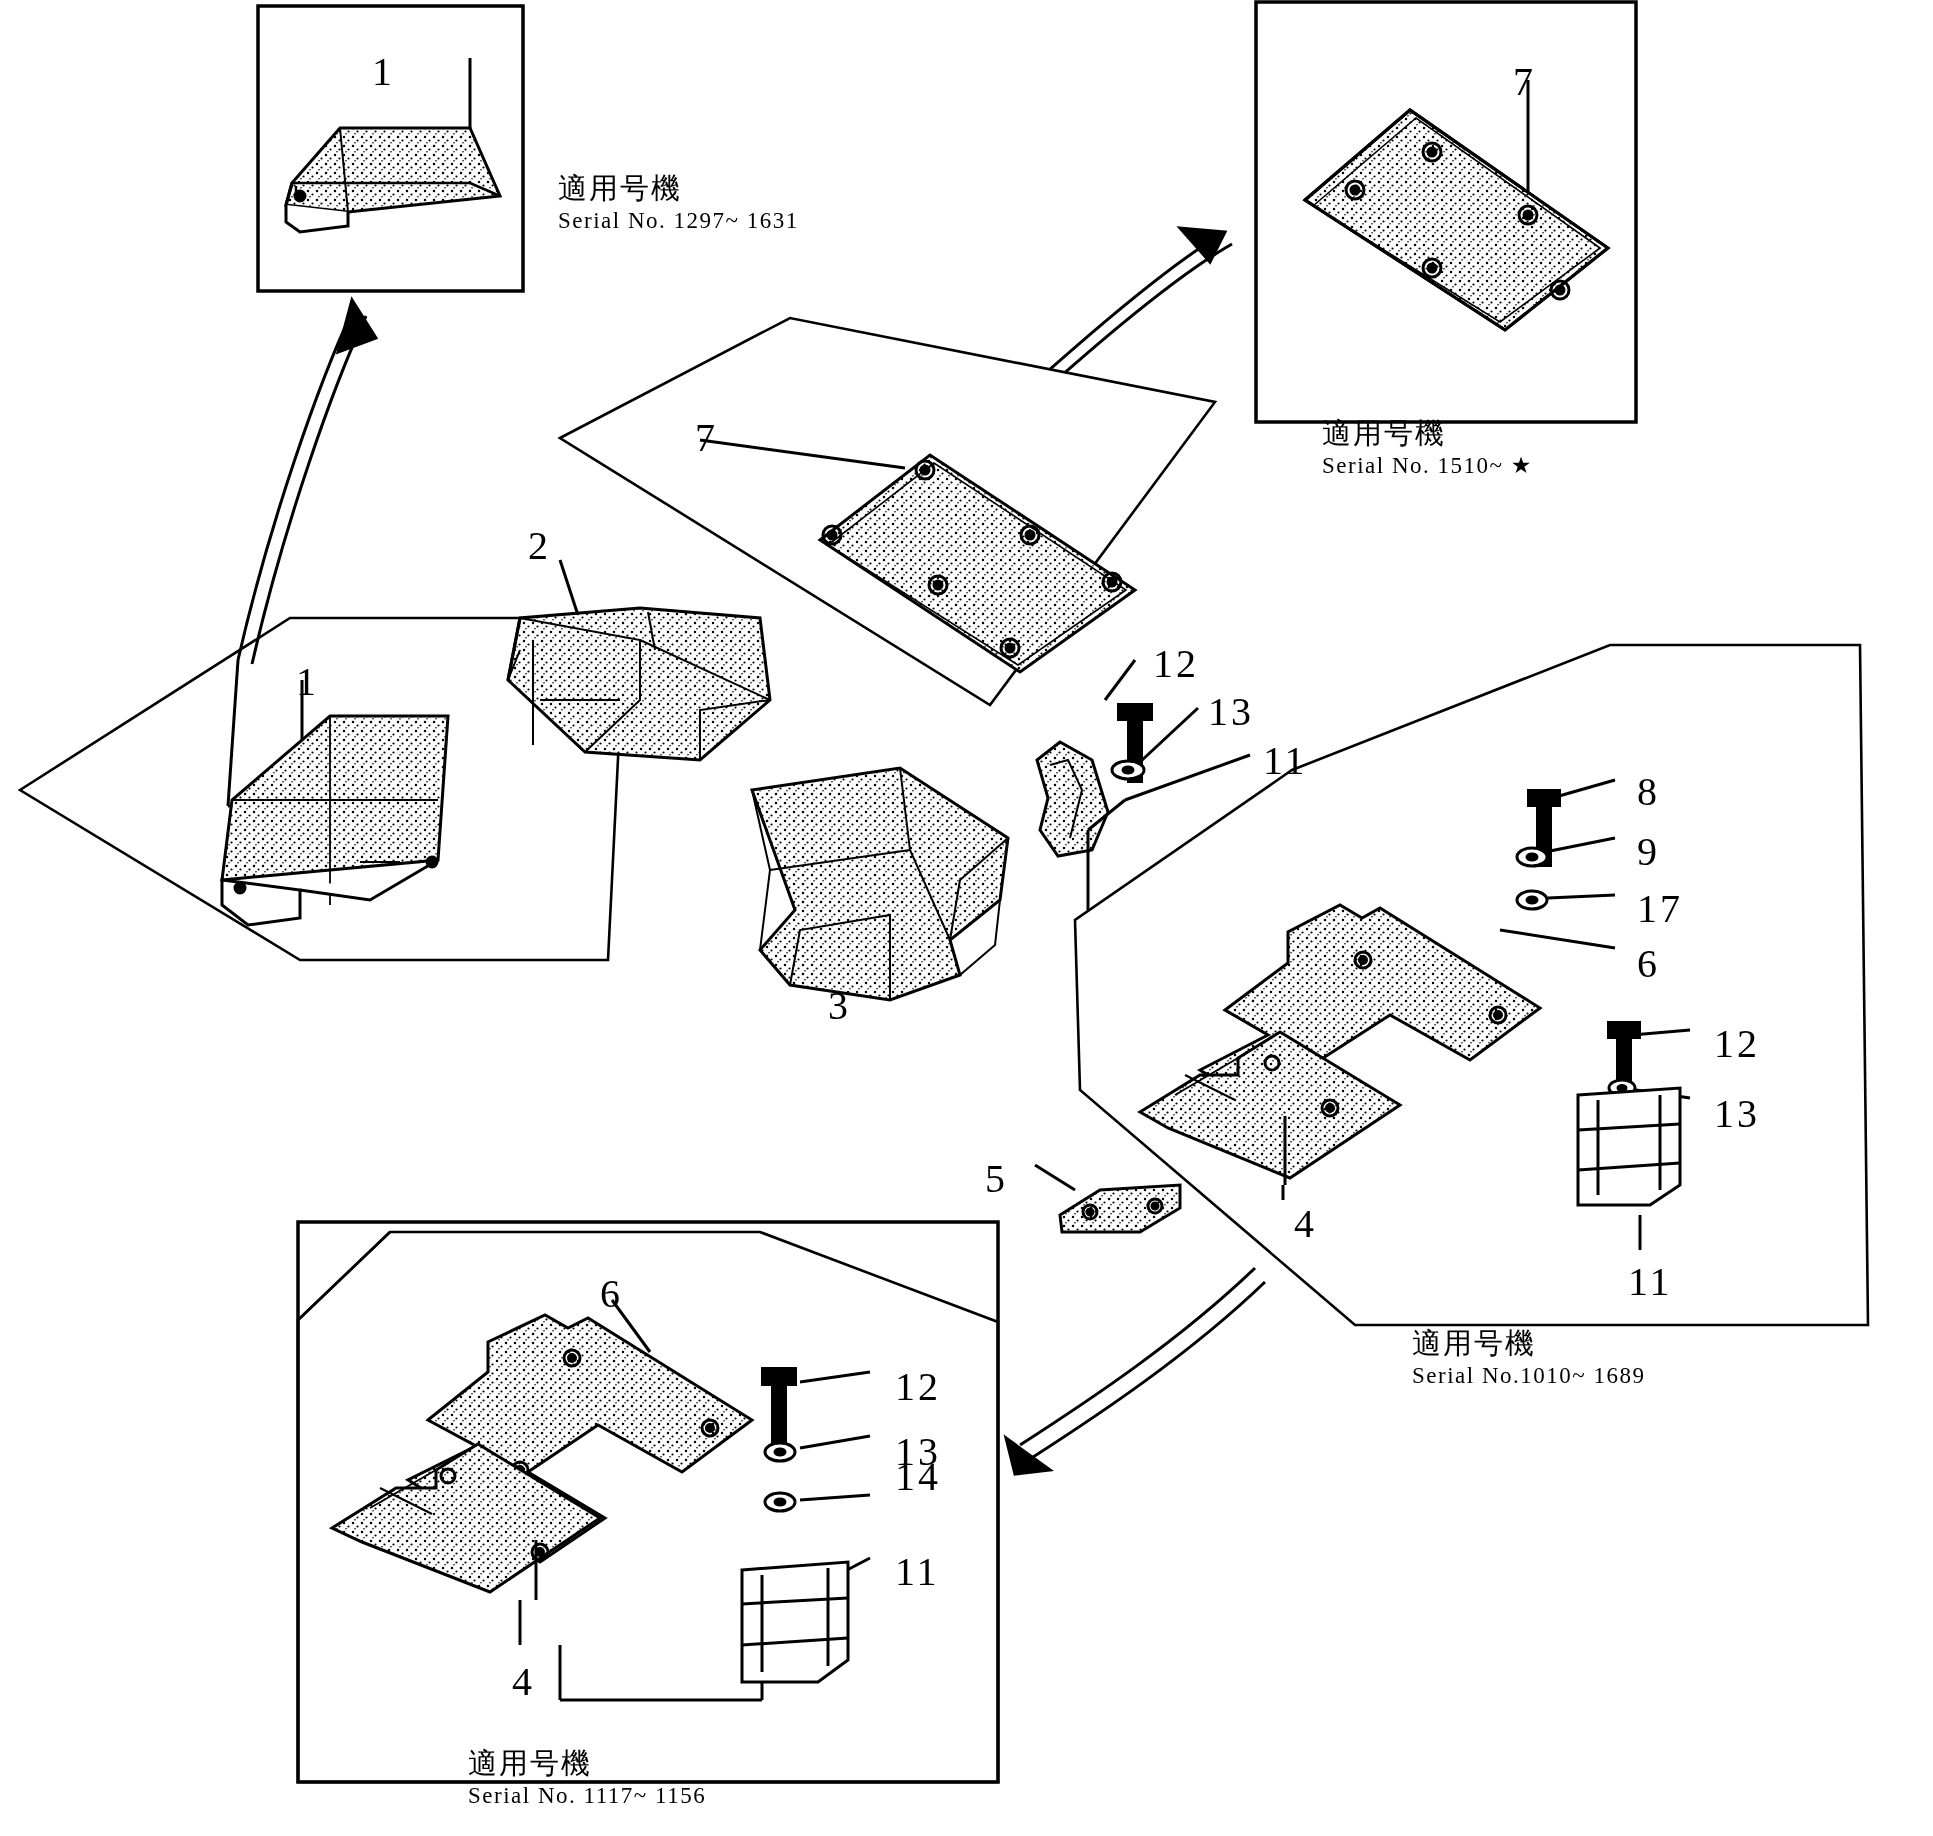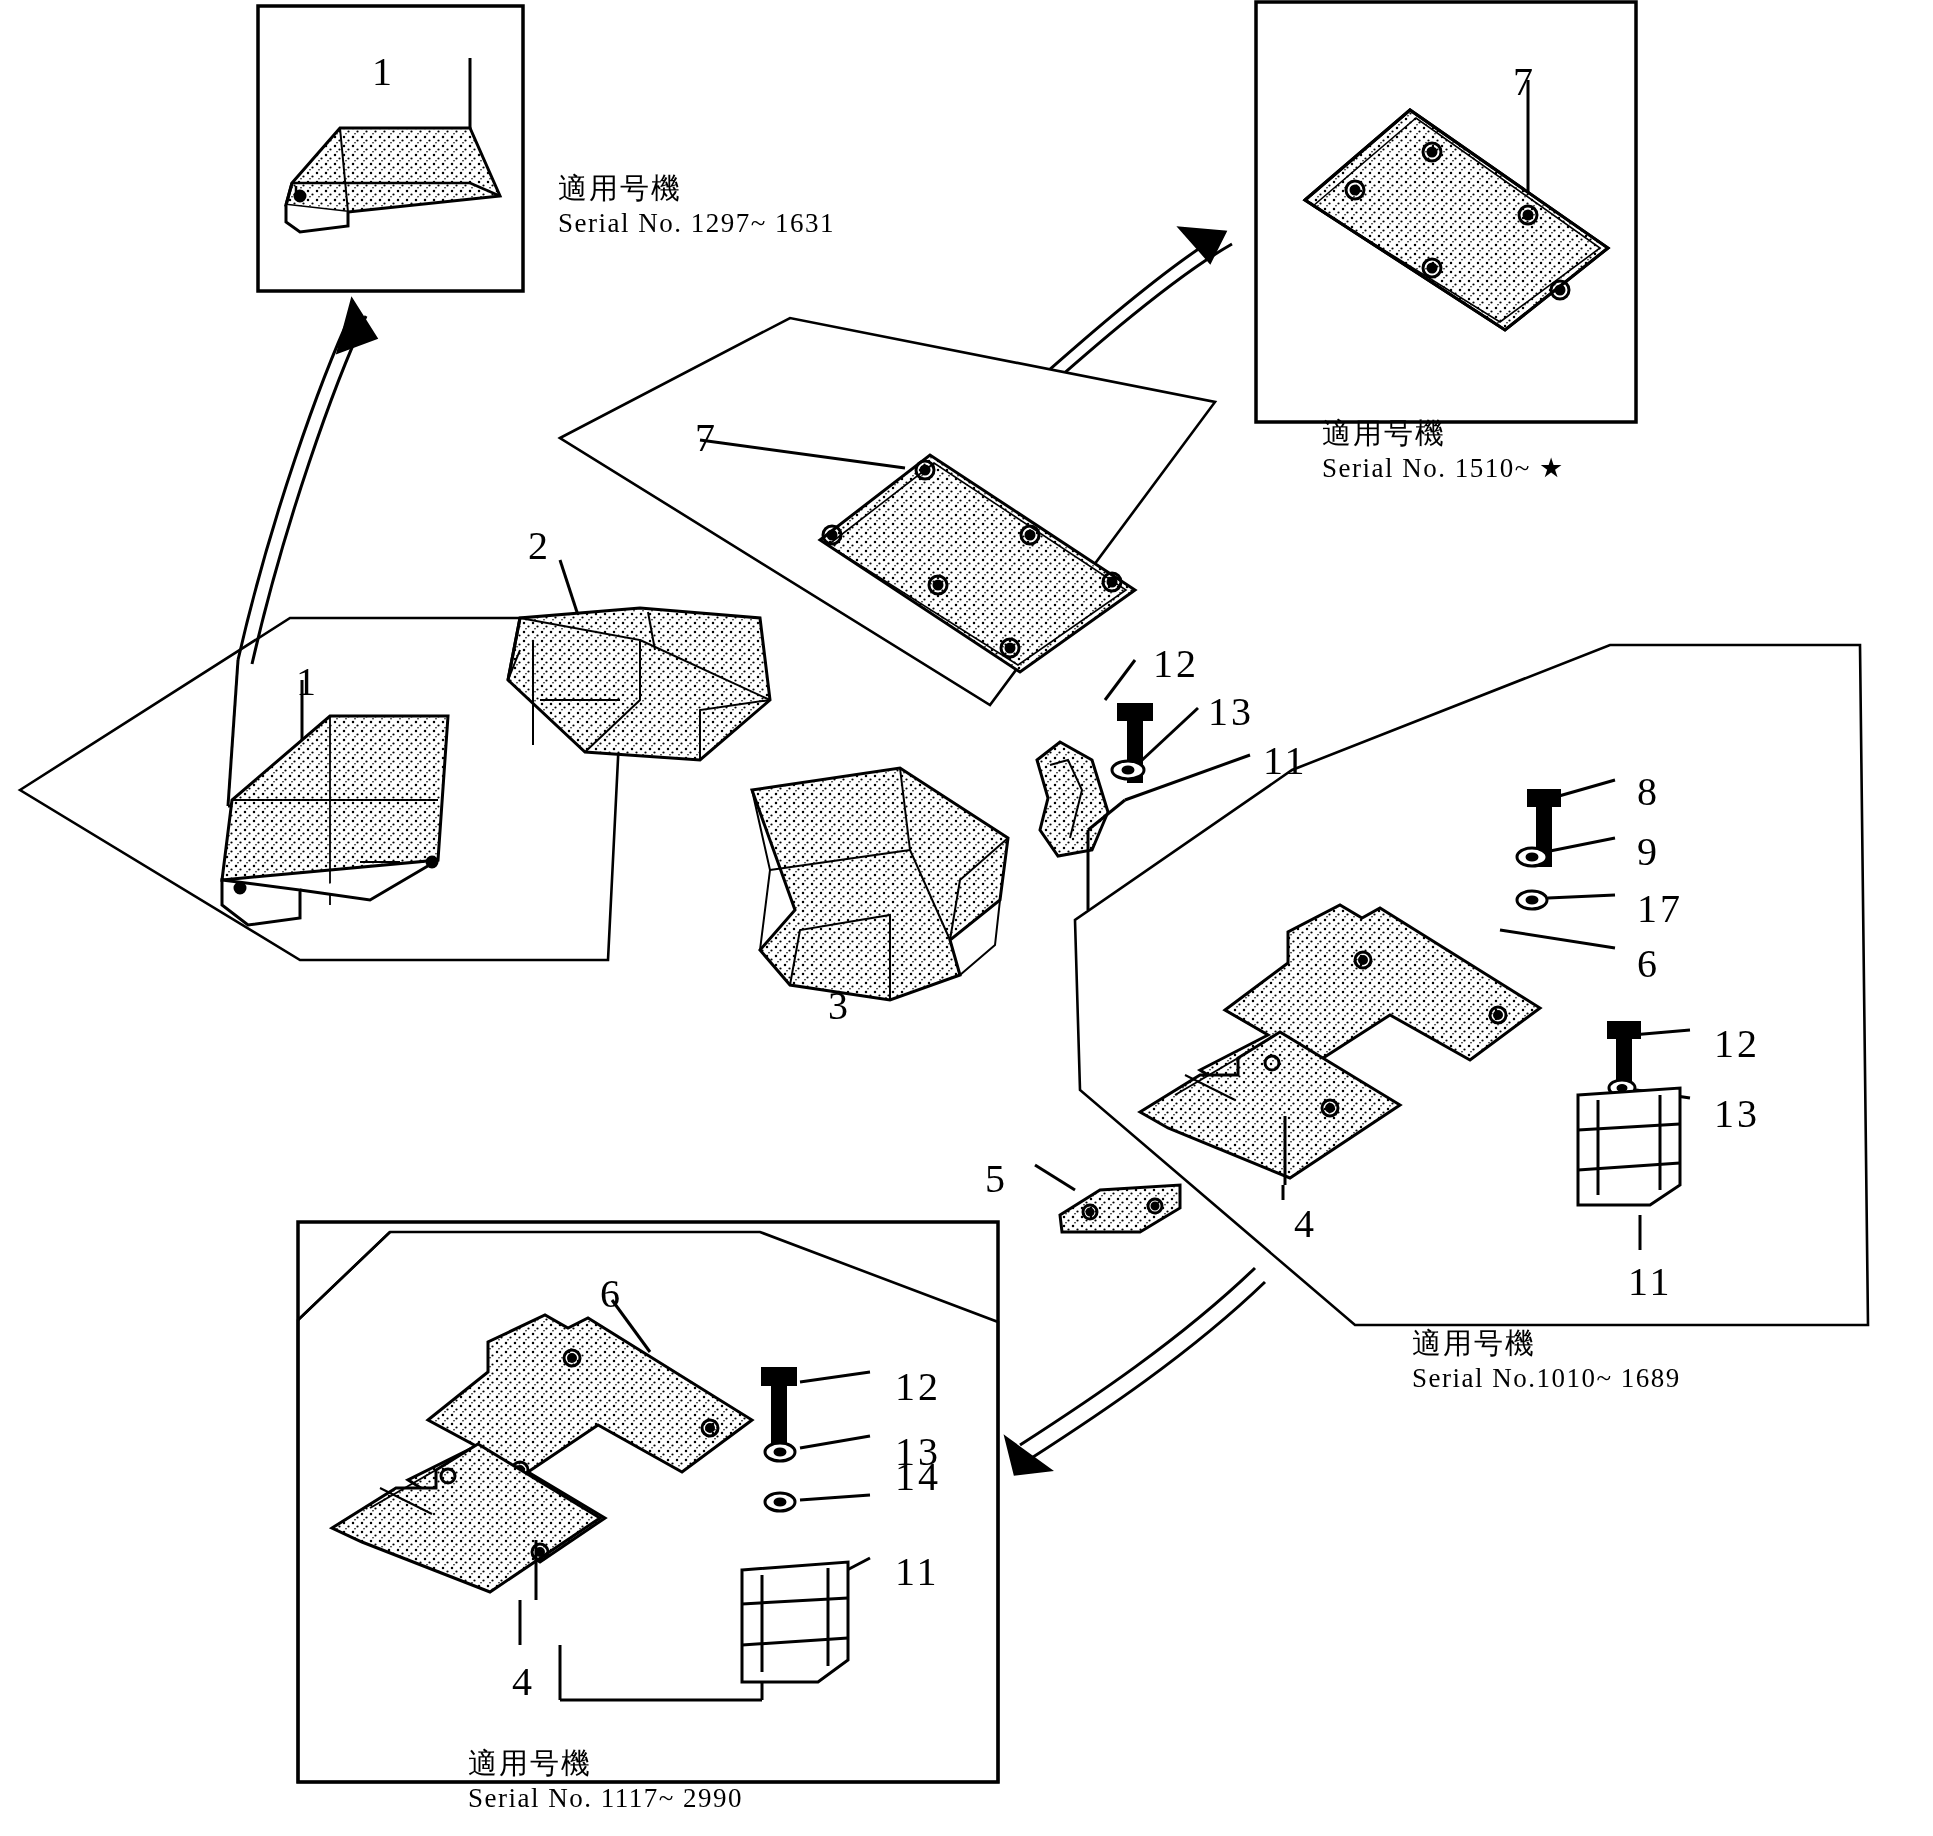--- a/index.html
+++ b/index.html
@@ -42,21 +42,21 @@
   }
   .serial-jp {
     font-family: "DejaVu Sans", sans-serif;
     font-size: 29px;
     letter-spacing: 2px;
     line-height: 1.25;
     color: #000;
   }
   .serial-en {
     font-family: "Liberation Serif", serif;
-    font-size: 27px;
+    font-size: 23px;
     letter-spacing: 1.5px;
     line-height: 1.3;
     color: #000;
   }
 </style>
 </head>
 <body>
 
 <div id="sheet">
 
@@ -323,16 +323,16 @@
     <div class="serial-en">Serial No. 1510~  ★</div>
   </div>
 
   <div class="serial-block" style="left:1412px; top:1325px;">
     <div class="serial-jp">適用号機</div>
     <div class="serial-en">Serial No.1010~ 1689</div>
   </div>
 
   <div class="serial-block" style="left:468px; top:1745px;">
     <div class="serial-jp">適用号機</div>
-    <div class="serial-en">Serial No. 1117~ 2990</div>
+    <div class="serial-en">Serial No. 1117~ 1156</div>
   </div>
 
 </div>
 
 </body></html>

